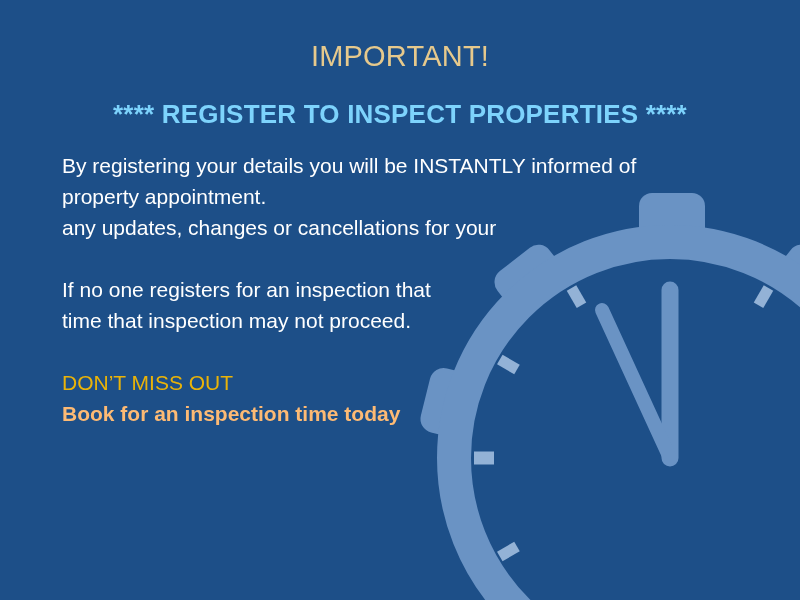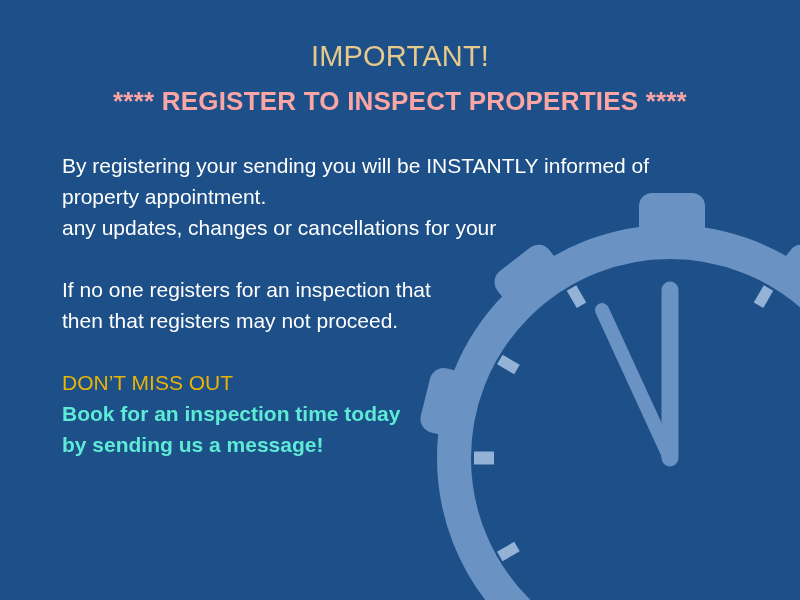--- a/index.html
+++ b/index.html
@@ -45,26 +45,26 @@
   }
   .headline-main {
     color: #e6c98c;
     font-size: 29px;
     font-weight: 400;
     letter-spacing: 0.2px;
     line-height: 38px;
     white-space: nowrap;
   }
   .headline-sub {
-    color: #fca5a5;
+    color: #7dd3fc;
     font-size: 26px;
     font-weight: bold;
     letter-spacing: 0.2px;
     line-height: 38px;
-    margin-top: 7px;
+    margin-top: 20px;
     white-space: nowrap;
   }
 
   #body-block {
     position: absolute;
     left: 62px;
     top: 143px;
     width: 650px;
   }
   .para {
@@ -78,21 +78,21 @@
     height: 31px;
   }
   .cta-plain {
     color: #eab308;
     font-size: 21px;
     font-weight: 400;
     line-height: 31px;
     white-space: nowrap;
   }
   .cta-gold {
-    color: #5eead4;
+    color: #fdba74;
     font-size: 21px;
     font-weight: bold;
     line-height: 31px;
     white-space: nowrap;
   }
 </style>
 </head>
 <body>
 
 <div id="slide">
@@ -157,35 +157,34 @@
   <div id="content">
 
     <div id="headline-block">
       <div class="headline-main">IMPORTANT!</div>
       <div class="headline-sub">****  REGISTER TO INSPECT PROPERTIES ****</div>
     </div>
 
     <div id="body-block">
 
       <div>
-        <div class="para">By registering your sending  you will be INSTANTLY informed of</div>
+        <div class="para">By registering your details  you will be INSTANTLY informed of</div>
         <div class="para">property appointment.</div>
         <div class="para">any updates, changes or cancellations for your</div>
       </div>
 
       <div class="para-gap"></div>
 
       <div>
         <div class="para">If no one registers for an inspection that</div>
-        <div class="para">then that registers may not proceed.</div>
+        <div class="para">time that inspection may not proceed.</div>
       </div>
 
       <div class="para-gap"></div>
 
       <div>
         <div class="cta-plain">DON’T MISS OUT</div>
         <div class="cta-gold">Book for an inspection time today</div>
-        <div class="cta-gold">by sending us a message!</div>
       </div>
 
     </div>
   </div>
 </div>
 
 </body></html>

